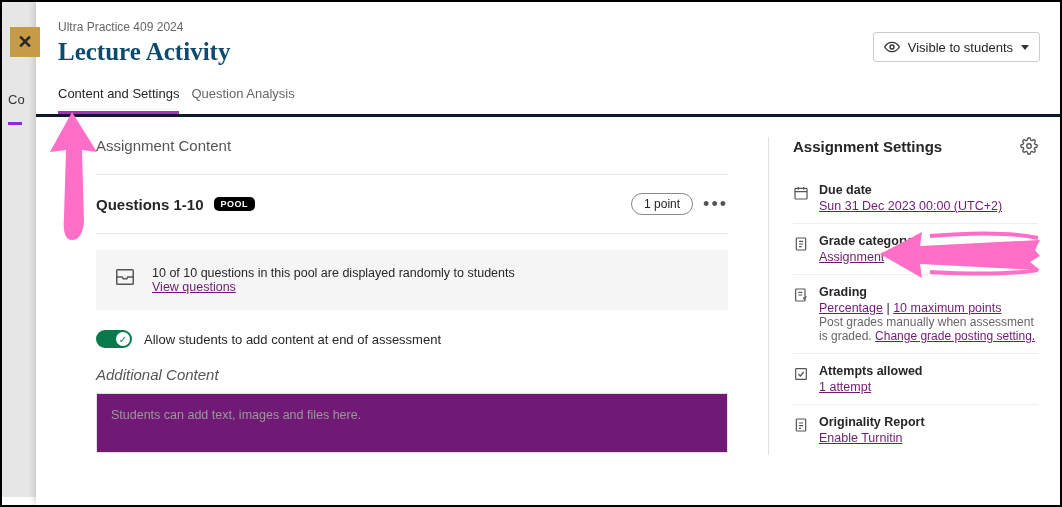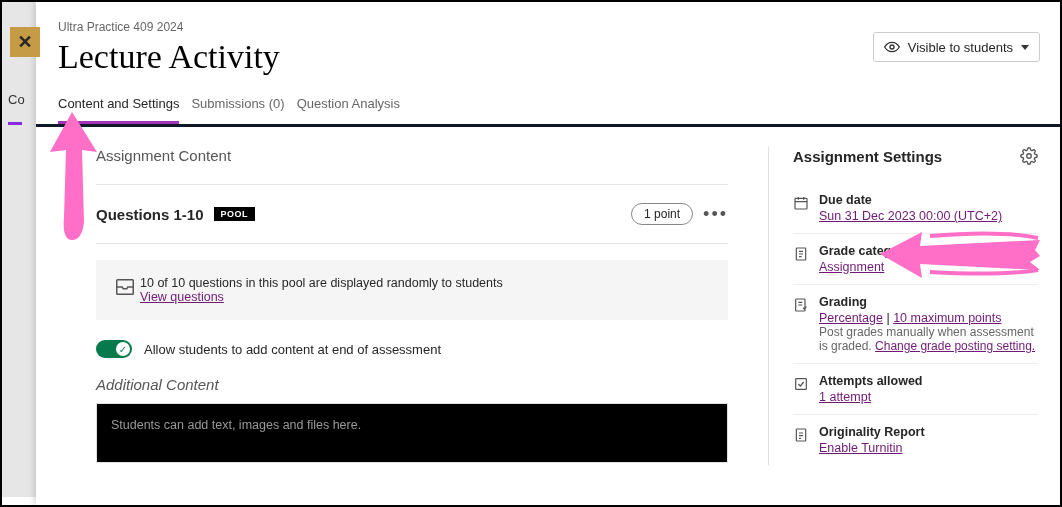--- a/index.html
+++ b/index.html
@@ -54,23 +54,23 @@
   .header {
     padding: 18px 36px 10px 22px;
     position: relative;
   }
   .breadcrumb {
     font-size: 12px;
     color: #666;
     margin-bottom: 4px;
   }
   .page-title {
-    font-size: 34px;
-    font-weight: 400;
-    color: #000000;
+    font-size: 25px;
+    font-weight: 700;
+    color: #0c4a6e;
     font-family: Georgia, "Times New Roman", serif;
   }
   .visibility {
     position: absolute;
     right: 20px; top: 30px;
     border: 1px solid #ccc;
     border-radius: 3px;
     padding: 6px 10px;
     display: flex; align-items: center; gap: 8px;
     cursor: pointer;
@@ -125,42 +125,42 @@
     align-items: center;
     gap: 10px;
   }
   .q-title { font-size: 15px; font-weight: 600; }
   .pool-badge {
     background: #000;
     color: #fff;
     font-size: 9px;
     font-weight: 700;
     padding: 2px 7px;
-    border-radius: 0;
+    border-radius: 5px;
     letter-spacing: 0.5px;
   }
   .q-right { margin-left: auto; display: flex; align-items: center; gap: 10px; }
   .points-pill {
     border: 1px solid #888;
     border-radius: 14px;
     padding: 3px 12px;
     font-size: 12px;
   }
   .ellipsis {
     font-size: 18px;
     color: #555;
     cursor: pointer;
     letter-spacing: 2px;
   }
   .info-box {
     background: #f5f5f5;
     margin: 16px 0 20px 0;
     padding: 16px 18px;
     display: flex;
-    gap: 4px;
+    gap: 16px;
     align-items: flex-start;
   }
   .info-text { font-size: 12.5px; }
   .link { color: #701a75; text-decoration: underline; cursor: pointer; }
   .toggle-row {
     display: flex; align-items: center; gap: 12px;
     margin: 12px 0 18px 0;
   }
   .toggle {
     width: 36px; height: 18px;
@@ -180,21 +180,21 @@
     border-radius: 50%;
     display: flex; align-items: center; justify-content: center;
   }
   .additional-head {
     font-size: 15px; color: #555;
     margin-bottom: 10px;
     font-style: italic;
   }
   .additional-box {
     border: 1px solid #e0e0e0;
-    background: #000000;
+    background: #701a75;
     padding: 14px;
     color: #999;
     font-size: 12.5px;
     min-height: 60px;
   }
   
   .settings-header {
     display: flex; justify-content: space-between; align-items: center;
     margin-bottom: 18px;
   }
@@ -251,21 +251,20 @@
             <path d="M1 12s4-7 11-7 11 7 11 7-4 7-11 7S1 12 1 12z"></path>
             <circle cx="12" cy="12" r="3"></circle>
           </svg>
         <span>Visible to students</span>
         <span class="dropdown-caret"></span>
       </div>
     </div>
 
     <div class="tabs">
       <div class="tab active">Content and Settings</div>
-      <div class="tab">Submissions (0)</div>
       <div class="tab">Question Analysis</div>
     </div>
 
     <div class="body">
 
       <div class="main-col">
         <div class="section-head">Assignment Content</div>
 
         <div class="question-block">
           <span class="q-title">Questions 1-10</span>

